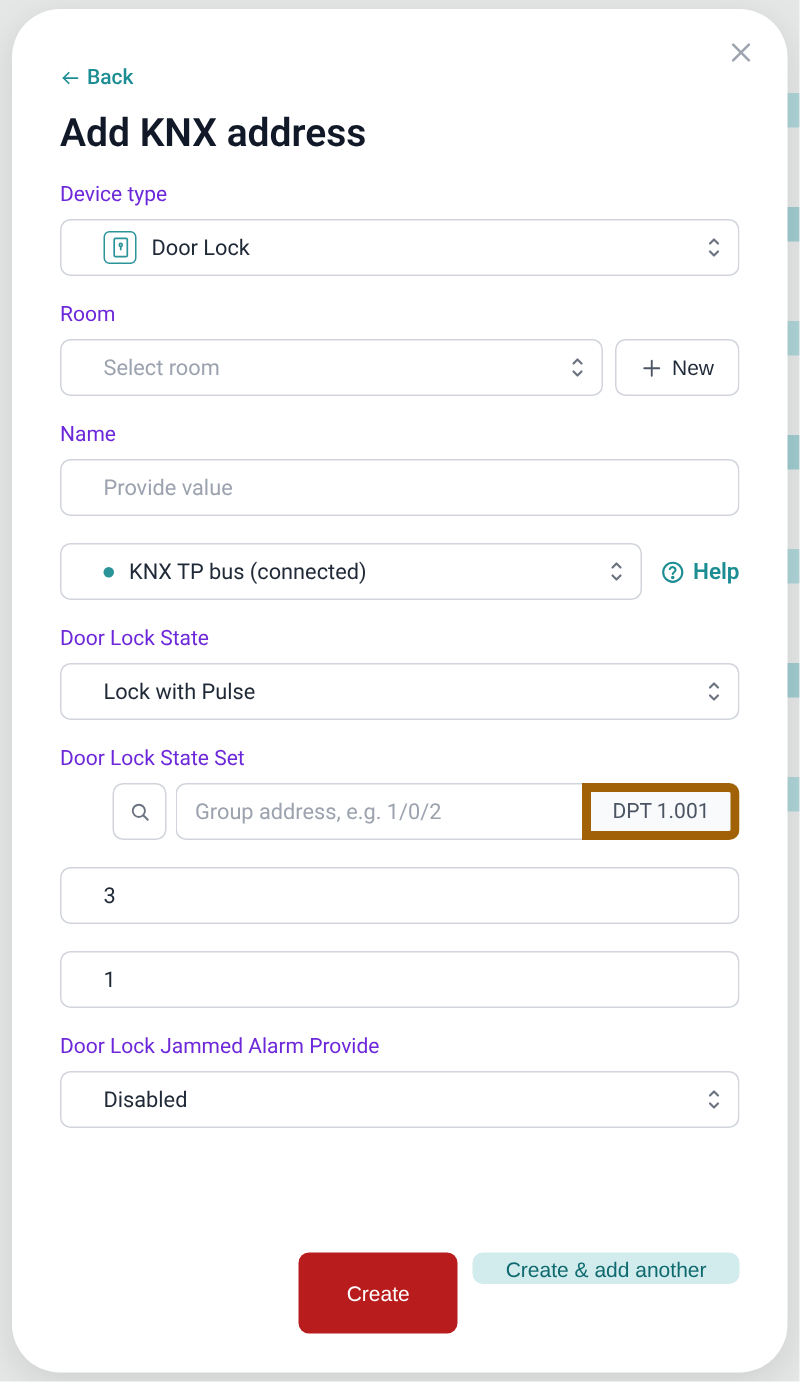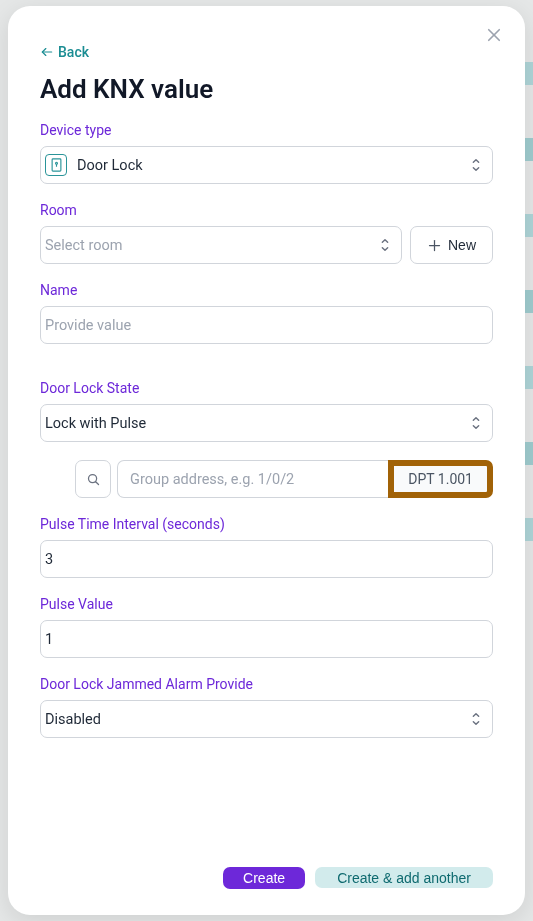--- a/index.html
+++ b/index.html
@@ -38,21 +38,21 @@
       margin-top: 62px;
     }
     .bg-chip.alt { background: #9fcbce; }
     .modal {
       position: absolute;
       left: 8px;
       right: 8px;
       top: 6px;
       bottom: 6px;
       background: #ffffff;
-      border-radius: 22px;
+      border-radius: 32px;
       padding: 22px 32px 26px 32px;
       box-shadow: 0 6px 24px rgba(0,0,0,0.1);
       display: flex;
       flex-direction: column;
     }
     .close-btn {
       position: absolute;
       top: 20px;
       right: 22px;
       color: #9ca3af;
@@ -93,21 +93,21 @@
     .select-box, .text-input {
       width: 100%;
       height: 38px;
       border: 1px solid #d1d5db;
       border-radius: 7px;
       background: #ffffff;
       font-size: 14.5px;
       color: #1f2937;
       display: flex;
       align-items: center;
-      padding: 0 4px;
+      padding: 0 28px;
       position: relative;
     }
     .select-box {
       cursor: pointer;
     }
     .text-input {
       outline: none;
       font-family: inherit;
     }
     .text-input::placeholder {
@@ -224,26 +224,26 @@
       font-size: 14px;
       color: #4b5563;
     }
     .footer {
       display: flex;
       justify-content: flex-end;
       gap: 10px;
       padding-top: 18px;
     }
     .btn-primary {
-      height: 22px;
-      background: #6d28d9;
+      height: 54px;
+      background: #b91c1c;
       color: #ffffff;
       border: none;
       border-radius: 7px;
-      padding: 0 20px;
+      padding: 0 32px;
       font-size: 14px;
       font-weight: 500;
       cursor: pointer;
     }
     .btn-secondary {
       height: 21px;
       background: #d2ebec;
       color: #0e6a6f;
       border: none;
       border-radius: 7px;
@@ -277,21 +277,21 @@
   </div>
 
   <div class="back-link">
     <svg width="14" height="14" viewBox="0 0 24 24" fill="none" stroke="currentColor" stroke-width="2" stroke-linecap="round" stroke-linejoin="round">
         <line x1="20" y1="12" x2="4" y2="12"></line>
         <polyline points="10 18 4 12 10 6"></polyline>
       </svg>
     <span>Back</span>
   </div>
 
-  <h1 class="main-title">Add KNX value</h1>
+  <h1 class="main-title">Add KNX address</h1>
 
   <div class="form-area">
 
     <div class="field">
       <label class="field-label">Device type</label>
       <div class="select-box">
         <div class="select-content">
           <span class="device-icon">
             <svg width="11" height="14" viewBox="0 0 12 16" fill="none" stroke="currentColor" stroke-width="1.3">
                 <rect x="1" y="1" width="10" height="14" rx="1"></rect>
@@ -333,57 +333,78 @@
         </button>
       </div>
     </div>
 
     <div class="field">
       <label class="field-label">Name</label>
       <input type="text" class="text-input" placeholder="Provide value" style="">
     </div>
 
     <div class="field">
+      <div class="row-gateway">
+        <div class="select-box">
+          <div class="select-content">
+            <span class="status-dot"></span>
+            <span>KNX TP bus (connected)</span>
+          </div>
+          <span class="chevrons">
+            <svg width="12" height="16" viewBox="0 0 12 18" fill="none" stroke="currentColor" stroke-width="1.6" stroke-linecap="round" stroke-linejoin="round">
+                <polyline points="3 6 6 3 9 6"></polyline>
+                <polyline points="3 12 6 15 9 12"></polyline>
+              </svg>
+          </span>
+        </div>
+        <div class="help-link">
+          <svg width="17" height="17" viewBox="0 0 24 24" fill="none" stroke="currentColor" stroke-width="2" stroke-linecap="round" stroke-linejoin="round">
+              <circle cx="12" cy="12" r="9"></circle>
+              <path d="M9.2 9a2.8 2.8 0 0 1 5.4 1c0 1.8-2.6 2.2-2.6 3.7"></path>
+              <circle cx="12" cy="17" r="0.7" fill="currentColor"></circle>
+            </svg>
+          <span>Help</span>
+        </div>
+      </div>
     </div>
 
     <div class="field">
       <label class="field-label">Door Lock State</label>
       <div class="select-box">
         <div class="select-content">
           <span>Lock with Pulse</span>
         </div>
         <span class="chevrons">
           <svg width="12" height="16" viewBox="0 0 12 18" fill="none" stroke="currentColor" stroke-width="1.6" stroke-linecap="round" stroke-linejoin="round">
               <polyline points="3 6 6 3 9 6"></polyline>
               <polyline points="3 12 6 15 9 12"></polyline>
             </svg>
         </span>
       </div>
     </div>
 
     <div class="field">
+      <label class="field-label">Door Lock State Set</label>
       <div class="row-stateset">
         <button class="search-btn">
           <svg width="15" height="15" viewBox="0 0 24 24" fill="none" stroke="currentColor" stroke-width="2" stroke-linecap="round">
               <circle cx="10.5" cy="10.5" r="6.5"></circle>
               <line x1="20" y1="20" x2="15.5" y2="15.5"></line>
             </svg>
         </button>
         <input type="text" class="addr-input" placeholder="Group address, e.g. 1/0/2" style="">
         <div class="dpt-box">DPT 1.001</div>
       </div>
     </div>
 
     <div class="field">
-      <label class="field-label">Pulse Time Interval (seconds)</label>
       <input type="text" class="text-input" value="3" style="">
     </div>
 
     <div class="field">
-      <label class="field-label">Pulse Value</label>
       <input type="text" class="text-input" value="1" style="">
     </div>
 
     <div class="field" style="margin-bottom:8px;">
       <label class="field-label">Door Lock Jammed Alarm Provide</label>
       <div class="select-box">
         <div class="select-content">
           <span>Disabled</span>
         </div>
         <span class="chevrons">

